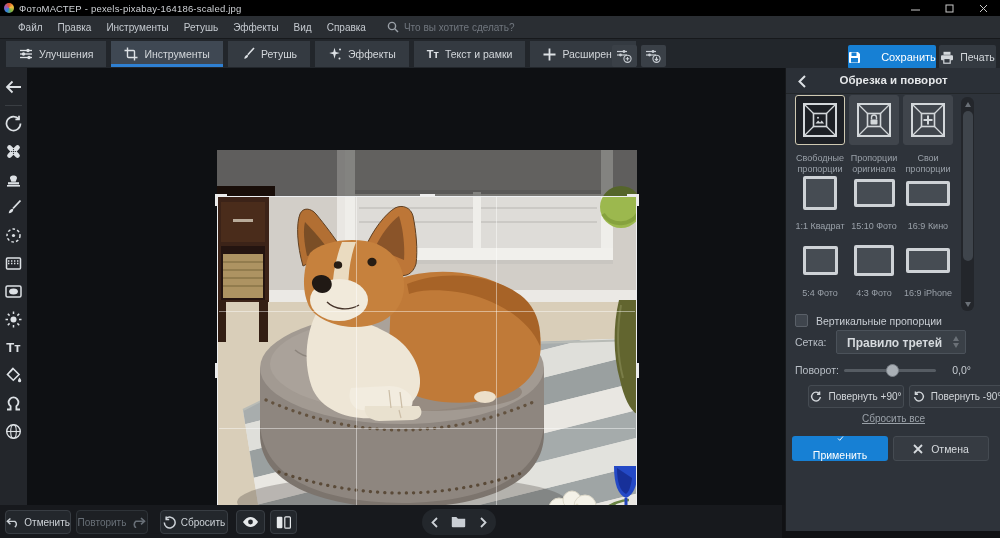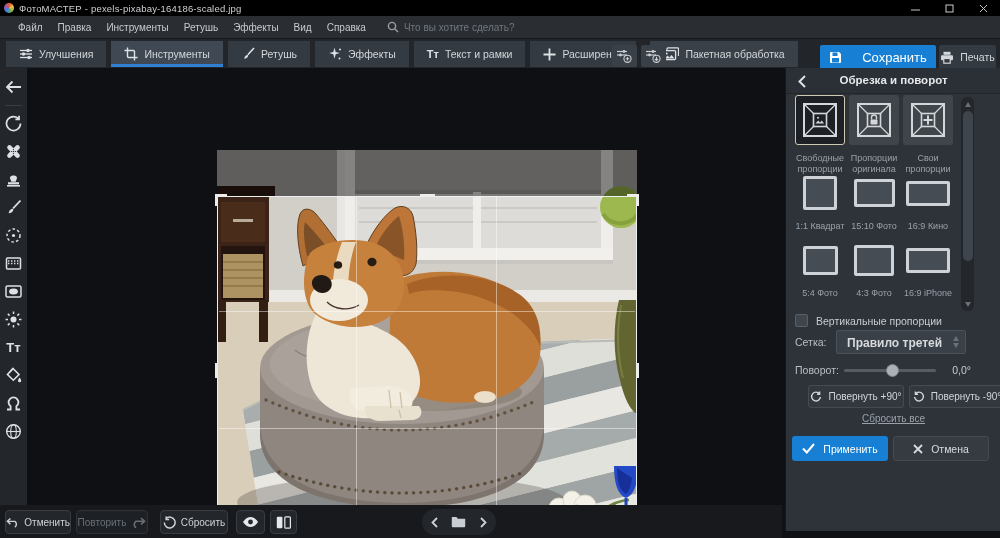--- a/index.html
+++ b/index.html
@@ -28,22 +28,22 @@
   .tabbar { position:absolute; left:0; top:38px; width:1000px; height:30px; background:#22262b; border-top:1px solid #17191c; }
   .tabs { position:absolute; left:6px; top:2px; display:flex; gap:5px; align-items:flex-start; }
   .tab { height:26px; background:#343a41; border:none; color:#d3d7db; font-size:10.5px; font-family:inherit;
          display:flex; align-items:center; gap:6px; padding:0 13px; cursor:pointer; }
   .tab svg, .tab .tglyph { flex:none; }
   .tab.active { background:#3f4853; border-bottom:3px solid #2f80d2; padding-top:3px; }
   .tab.batch { margin-left:9px; background:#3a4047; }
   .tglyph { font-size:11px; font-weight:bold; color:#dde1e5; }
   .minibtn { position:absolute; top:6px; width:25px; height:22px; background:#3a4047; border:none; border-radius:2px;
              display:flex; align-items:center; justify-content:center; cursor:pointer; }
-  .savebtn { position:absolute; right:64px; top:6px; width:116px; height:24px; background:#1780d4; border:none; border-radius:2px;
-             color:#fff; font-size:13px; font-family:inherit; display:flex; align-items:center; justify-content:center; gap:20px; cursor:pointer; }
+  .savebtn { position:absolute; right:64px; top:6px; width:88px; height:24px; background:#1780d4; border:none; border-radius:2px;
+             color:#fff; font-size:11px; font-family:inherit; display:flex; align-items:center; justify-content:center; gap:20px; cursor:pointer; }
   .printbtn { position:absolute; right:4px; top:6px; width:57px; height:24px; background:#343a41; border:none; border-radius:2px;
               color:#d3d7db; font-size:10.5px; font-family:inherit; display:flex; align-items:center; justify-content:center; gap:6px; cursor:pointer; }
 
   
   .ltoolbar { position:absolute; left:0; top:68px; width:27px; height:437px; background:#23262b; display:flex; flex-direction:column; align-items:center; padding-top:7px; }
   .ltool { width:24px; height:24px; margin-bottom:4px; background:none; border:none; display:flex; align-items:center; justify-content:center; cursor:pointer; }
   .ldiv { width:17px; height:1px; background:#3a3e43; margin:2px 0 5px; }
 
   
   .canvas { position:absolute; left:27px; top:68px; width:758px; height:437px; background:#0e1013; }
@@ -123,21 +123,21 @@
   .rvalue { position:absolute; right:30px; top:2px; font-size:10.5px; color:#c7ccd2; }
 
   .rotbtns { position:absolute; left:0; top:317px; width:215px; }
   .panelbtn { position:absolute; top:0; height:23px; background:#33383f; border:1px solid #454b52; border-radius:3px;
               color:#d2d6da; font-size:10px; font-family:Liberation Sans, sans-serif; display:flex; align-items:center; justify-content:center; gap:6px; cursor:pointer;margin-left:16px; }
   .rb-cw { left:6px; width:96px; } .rb-ccw { left:107px; width:96px; }
 
   .resetall { position:absolute; left:0; top:345px; width:215px; text-align:center; font-size:10px; color:#9aa1a8; text-decoration:underline; cursor:pointer; }
 
   .applybtn { position:absolute; left:6px; top:368px; width:96px; height:25px; background:#1780d4; border:none; border-radius:3px;
-              color:#fff; font-size:10.5px; font-family:inherit; display:flex; align-items:center; justify-content:center; gap:8px; cursor:pointer; }
+              color:#fff; font-size:10.5px; font-family:inherit; display:flex; align-items:center; justify-content:center; gap:8px; cursor:pointer;flex-direction:column; }
   .cancelbtn { position:absolute; left:107px; top:368px; width:96px; height:25px; background:#363b42; border:1px solid #454b52; border-radius:3px;
                color:#d6dade; font-size:10.5px; font-family:inherit; display:flex; align-items:center; justify-content:center; gap:8px; cursor:pointer; }
 </style>
 </head>
 <body>
 
 <div class="app">
 
   <div class="titlebar">
     <span class="logo"></span>
@@ -219,29 +219,20 @@
       </button>
       <button class="tab">
         <span class="tglyph">Tт</span>
         <span>Текст и рамки</span>
       </button>
       <button class="tab">
         <svg width="13" height="13" viewBox="0 0 13 13">
             <path d="M6.5 0.5v12M0.5 6.5h12" stroke="#dde1e5" stroke-width="1.8"></path>
           </svg>
         <span>Расширения</span>
-      </button>
-      <button class="tab batch">
-        <svg width="16" height="14" viewBox="0 0 16 14">
-            <path d="M4 3V1.8a1 1 0 0 1 1-1h9.5a1 1 0 0 1 1 1V9" fill="none" stroke="#dde1e5" stroke-width="1.2"></path>
-            <rect x="0.6" y="3.6" width="12" height="9" rx="1" fill="none" stroke="#dde1e5" stroke-width="1.3"></rect>
-            <circle cx="3.6" cy="6.4" r="1" fill="#dde1e5"></circle>
-            <path d="M1.6 11.6l3-3 1.8 1.8 2-2.4 3.2 3.6z" fill="#dde1e5"></path>
-          </svg>
-        <span>Пакетная обработка</span>
       </button>
     </div>
     <button class="minibtn" style="left:612px;">
       <svg width="15" height="14" viewBox="0 0 15 14">
           <g stroke="#c9ced4" stroke-width="1.2">
             <line x1="0" y1="2.5" x2="10" y2="2.5"></line>
             <line x1="0" y1="6" x2="10" y2="6"></line>
           </g>
           <circle cx="7" cy="2.5" r="1.4" fill="#c9ced4"></circle>
           <circle cx="3.5" cy="6" r="1.4" fill="#c9ced4"></circle>

